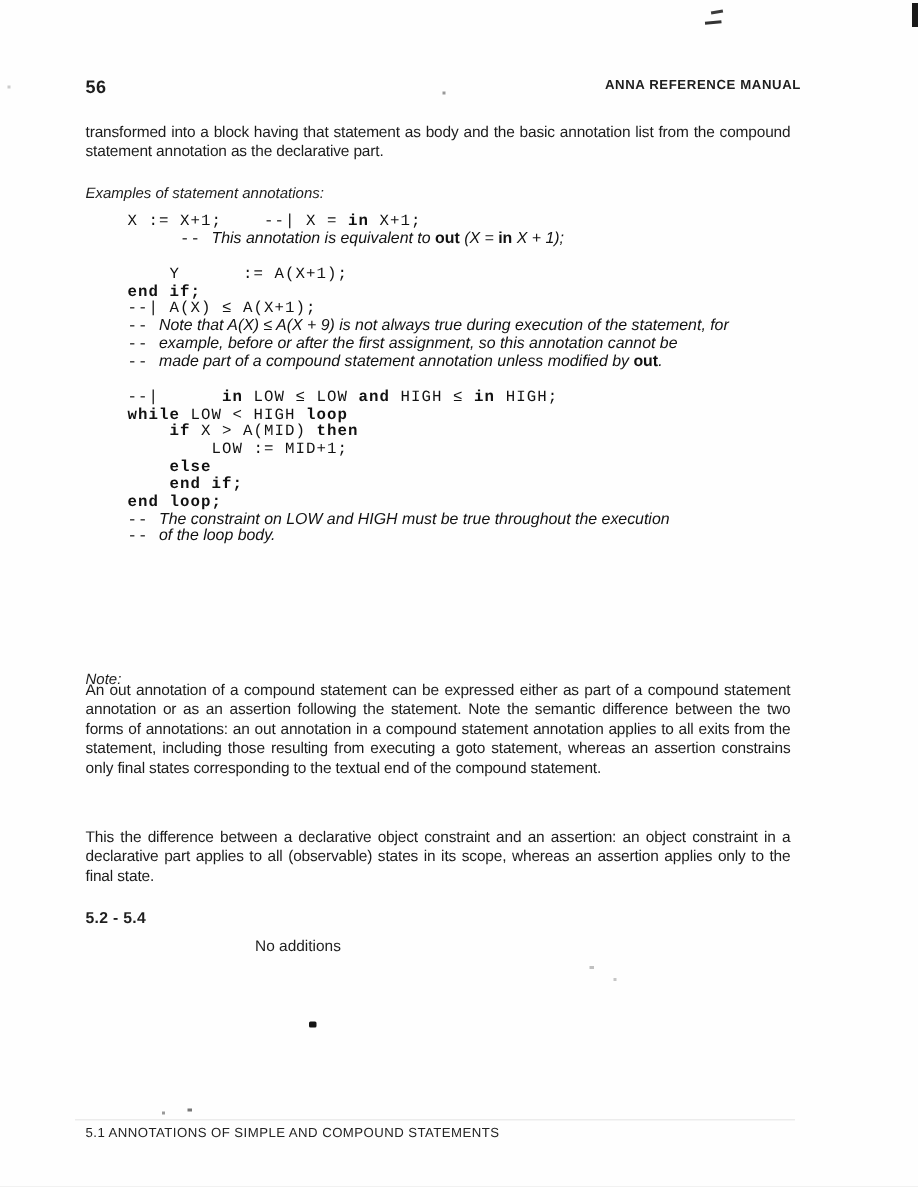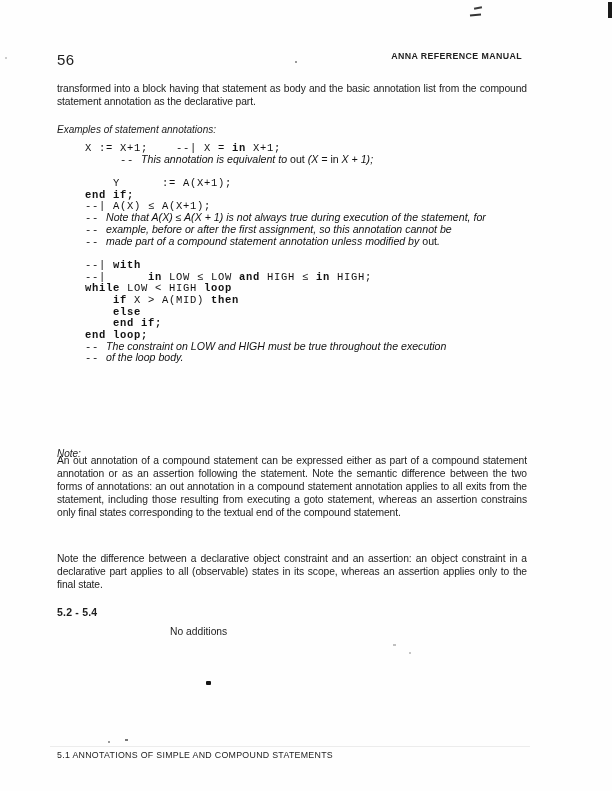--- a/index.html
+++ b/index.html
@@ -8,24 +8,24 @@
     width:612px; height:791px;
     margin:0 auto;
     background:#fefefe;
     color:#1e1e1e;
     font-family:"Liberation Sans", sans-serif;
     overflow:hidden;
   }
   
   .page-number {
     position:absolute; left:57px; top:51px;
-    font-size:15px; font-weight:normal; letter-spacing:0.3px;
+    font-size:12px; font-weight:bold; letter-spacing:0.3px;
   }
   .header-title {
-    position:absolute; right:90px; top:51px;
+    position:absolute; right:78px; top:51px;
     font-size:8.8px; font-weight:600; letter-spacing:0.4px;text-align:center;
   }
   
   .body-par {
     position:absolute; left:57px; width:470px;
     font-size:10.3px; line-height:12.9px; letter-spacing:-0.1px;
     text-align:justify; color:#1c1c1c;
   }
   .intro-par  { top:83px; }
   .note-par   { top:455px; }
@@ -38,21 +38,21 @@
   .note-heading     { top:448px; }
   
   .code-block {
     position:absolute; left:85px; top:142px; width:480px;
     font-size:10.5px; line-height:11.7px; color:#111;
   }
   .code-line { white-space:pre; height:11.7px; }
   .seg-c   { font-family:"Liberation Mono", monospace; letter-spacing:0.7px; }
   .seg-ck  { font-family:"Liberation Mono", monospace; letter-spacing:0.7px; font-weight:bold; }
   .seg-cm  { font-family:"Liberation Sans", sans-serif; font-style:italic; letter-spacing:0; font-size:10.6px; }
-  .seg-cmb { font-family:"Liberation Sans", sans-serif; font-weight:normal; letter-spacing:0; font-size:10.6px;margin-top:32px; }
+  .seg-cmb { font-family:"Liberation Sans", sans-serif; font-weight:bold; letter-spacing:0; font-size:10.6px;margin-top:32px; }
   
   .section-range {
     position:absolute; left:57px; top:606px;
     font-size:10.5px; font-weight:bold; letter-spacing:0.2px;
   }
   .section-text {
     position:absolute; left:170px; top:626px;
     font-size:10.3px;
   }
   
@@ -86,40 +86,40 @@
 
   <div class="italic-heading examples-heading">Examples of statement annotations:</div>
 
   <div class="code-block">
       <div class="code-line"><span class="seg-c">X := X+1;    --| X = </span><span class="seg-ck">in</span><span class="seg-c"> X+1;</span></div>
       <div class="code-line"><span class="seg-c">     -- </span><span class="seg-cm">This annotation is equivalent to </span><span class="seg-cmb">out</span><span class="seg-cm"> (X = </span><span class="seg-cmb">in</span><span class="seg-cm"> X + 1);</span></div>
       <div class="code-line">&nbsp;</div>
       <div class="code-line"><span class="seg-c">    Y      := A(X+1);</span></div>
       <div class="code-line"><span class="seg-ck">end if;</span></div>
       <div class="code-line"><span class="seg-c">--| A(X) ≤ A(X+1);</span></div>
-      <div class="code-line"><span class="seg-c">-- </span><span class="seg-cm">Note that A(X) ≤ A(X + 1) is not always true during execution of the statement, for</span></div>
+      <div class="code-line"><span class="seg-c">-- </span><span class="seg-cm">Note that A(X) ≤ A(X + 9) is not always true during execution of the statement, for</span></div>
       <div class="code-line"><span class="seg-c">-- </span><span class="seg-cm">example, before or after the first assignment, so this annotation cannot be</span></div>
       <div class="code-line"><span class="seg-c">-- </span><span class="seg-cm">made part of a compound statement annotation unless modified by </span><span class="seg-cmb">out</span><span class="seg-cm">.</span></div>
       <div class="code-line">&nbsp;</div>
-      <div class="code-line"><span class="seg-c">--| </span><span class="seg-ck">with</span></div>
       <div class="code-line"><span class="seg-c">--|      </span><span class="seg-ck">in</span><span class="seg-c"> LOW ≤ LOW </span><span class="seg-ck">and</span><span class="seg-c"> HIGH ≤ </span><span class="seg-ck">in</span><span class="seg-c"> HIGH;</span></div>
       <div class="code-line"><span class="seg-ck">while</span><span class="seg-c"> LOW &lt; HIGH </span><span class="seg-ck">loop</span></div>
       <div class="code-line"><span class="seg-c">    </span><span class="seg-ck">if</span><span class="seg-c"> X &gt; A(MID) </span><span class="seg-ck">then</span></div>
+      <div class="code-line"><span class="seg-c">        LOW := MID+1;</span></div>
       <div class="code-line"><span class="seg-c">    </span><span class="seg-ck">else</span></div>
       <div class="code-line"><span class="seg-c">    </span><span class="seg-ck">end if;</span></div>
       <div class="code-line"><span class="seg-ck">end loop;</span></div>
       <div class="code-line"><span class="seg-c">-- </span><span class="seg-cm">The constraint on LOW and HIGH must be true throughout the execution</span></div>
       <div class="code-line"><span class="seg-c">-- </span><span class="seg-cm">of the loop body.</span></div>
     </div>
 
   <div class="italic-heading note-heading">Note:</div>
 
   <div class="body-par note-par">An out annotation of a compound statement can be expressed either as part of a compound statement annotation or as an assertion following the statement. Note the semantic difference between the two forms of annotations: an out annotation in a compound statement annotation applies to all exits from the statement, including those resulting from executing a goto statement, whereas an assertion constrains only final states corresponding to the textual end of the compound statement.</div>
 
-  <div class="body-par diff-par">Note the difference between a declarative object constraint and an assertion: an object constraint in a declarative part applies to all (observable) states in its scope, whereas an assertion applies only to the final state.</div>
+  <div class="body-par diff-par">This the difference between a declarative object constraint and an assertion: an object constraint in a declarative part applies to all (observable) states in its scope, whereas an assertion applies only to the final state.</div>
 
   <div class="section-range">5.2 - 5.4</div>
   <div class="section-text">No additions</div>
 
   <div class="footer-text">5.1 ANNOTATIONS OF SIMPLE AND COMPOUND STATEMENTS</div>
 
   <div class="artifact pen-stroke-1"></div>
   <div class="artifact pen-stroke-2"></div>
   <div class="artifact edge-tick"></div>
   <div class="artifact ink-dot"></div>

